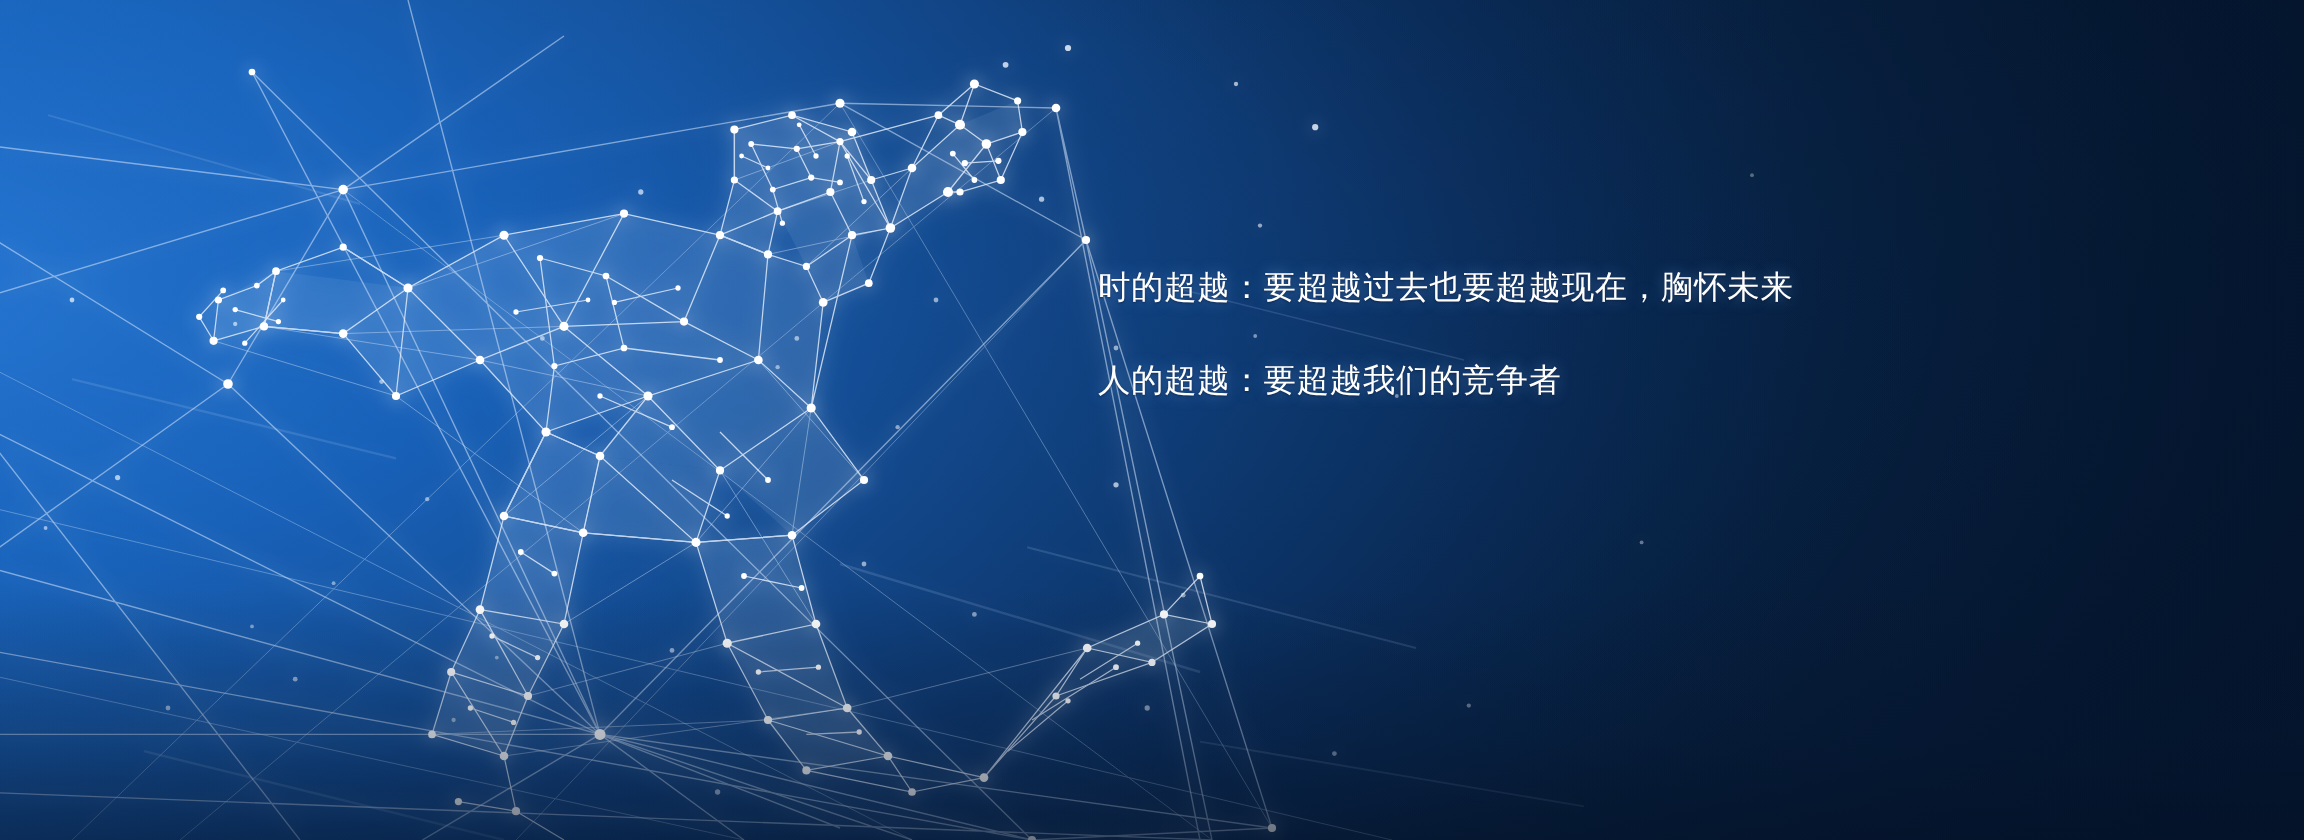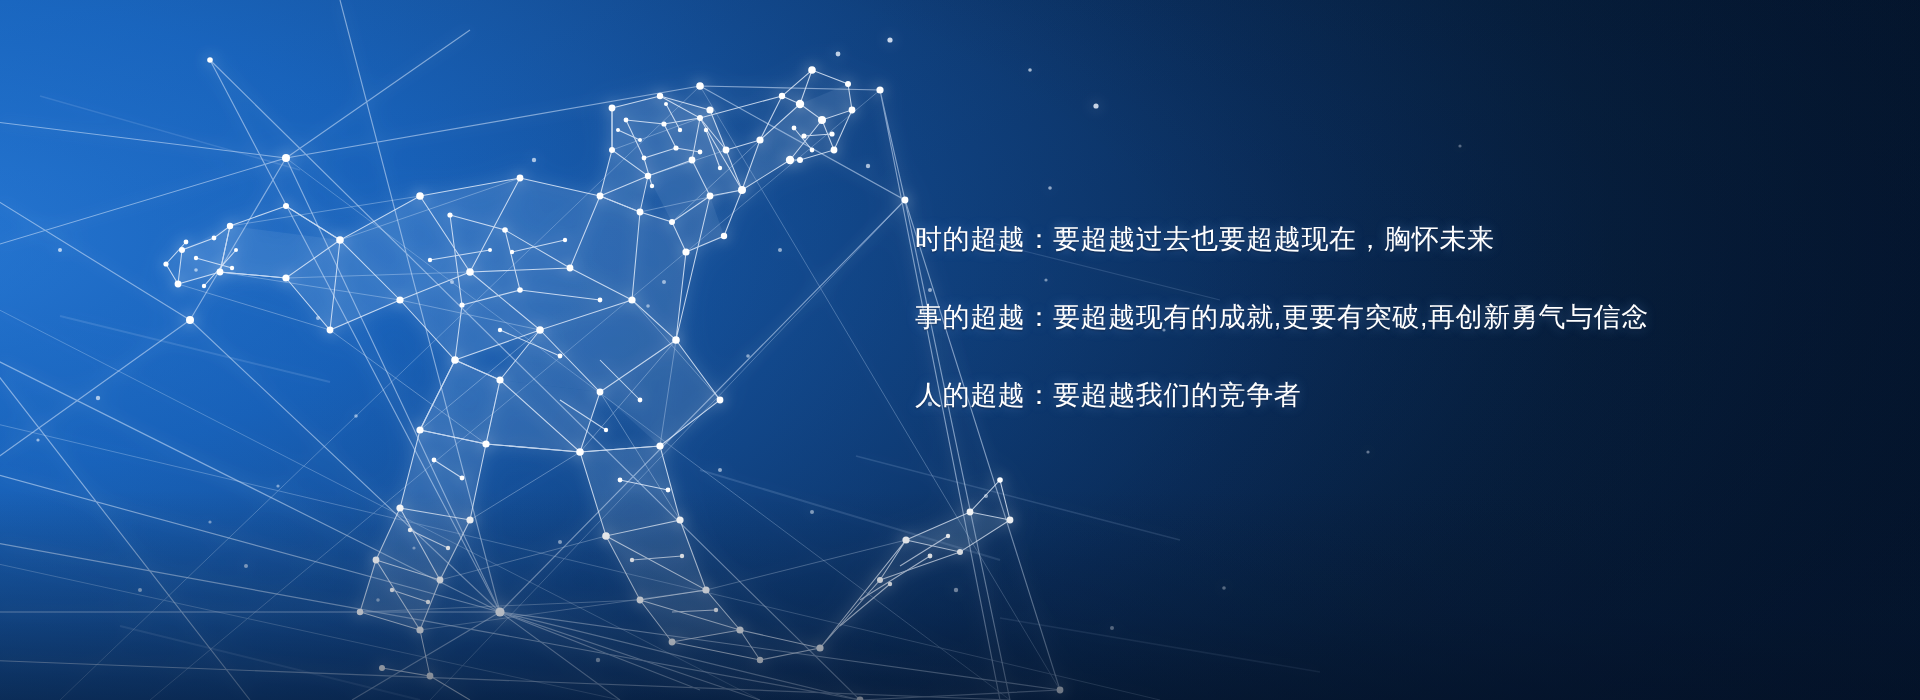--- a/index.html
+++ b/index.html
@@ -365,17 +365,16 @@
       </g>
     </defs>
     <use href="#artwork"></use>
   </svg>
 
   <div class="bg-vig"></div>
   <div class="bg-bottom"></div>
 
   <div id="copy">
     <p class="copy-line">时的超越：要超越过去也要超越现在，胸怀未来</p>
-    <p class="copy-line">事的超越：要超越现有的成就,更要有突破,再创新勇气与信念</p>
     <p class="copy-line">人的超越：要超越我们的竞争者</p>
   </div>
 
 </div>
 
 </body></html>

